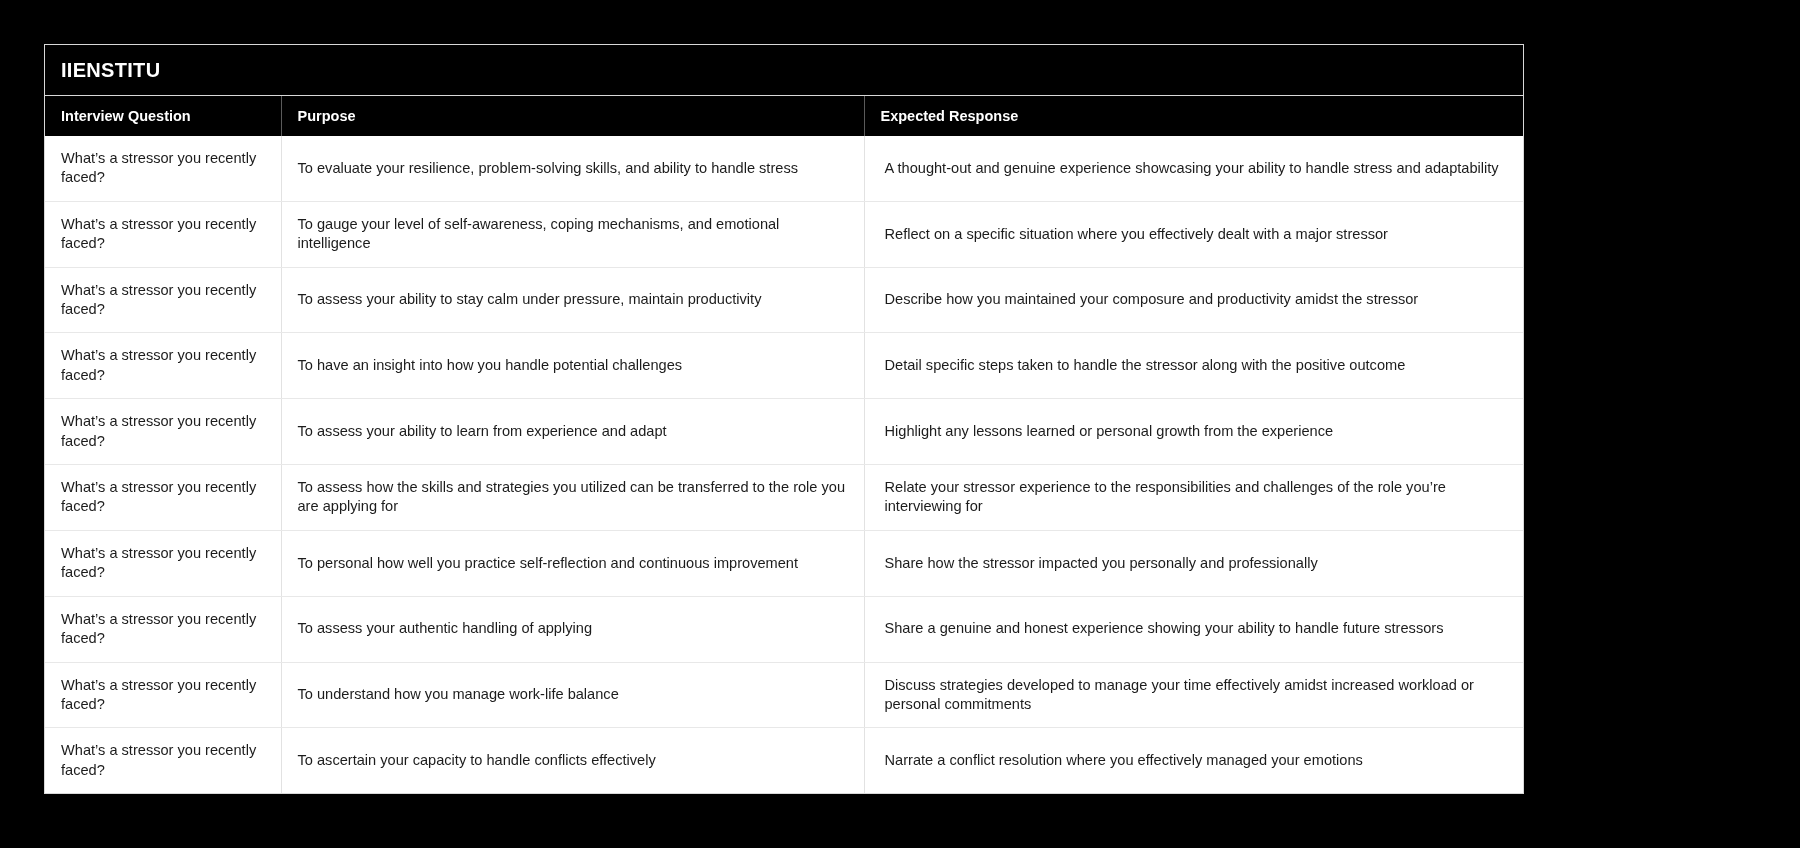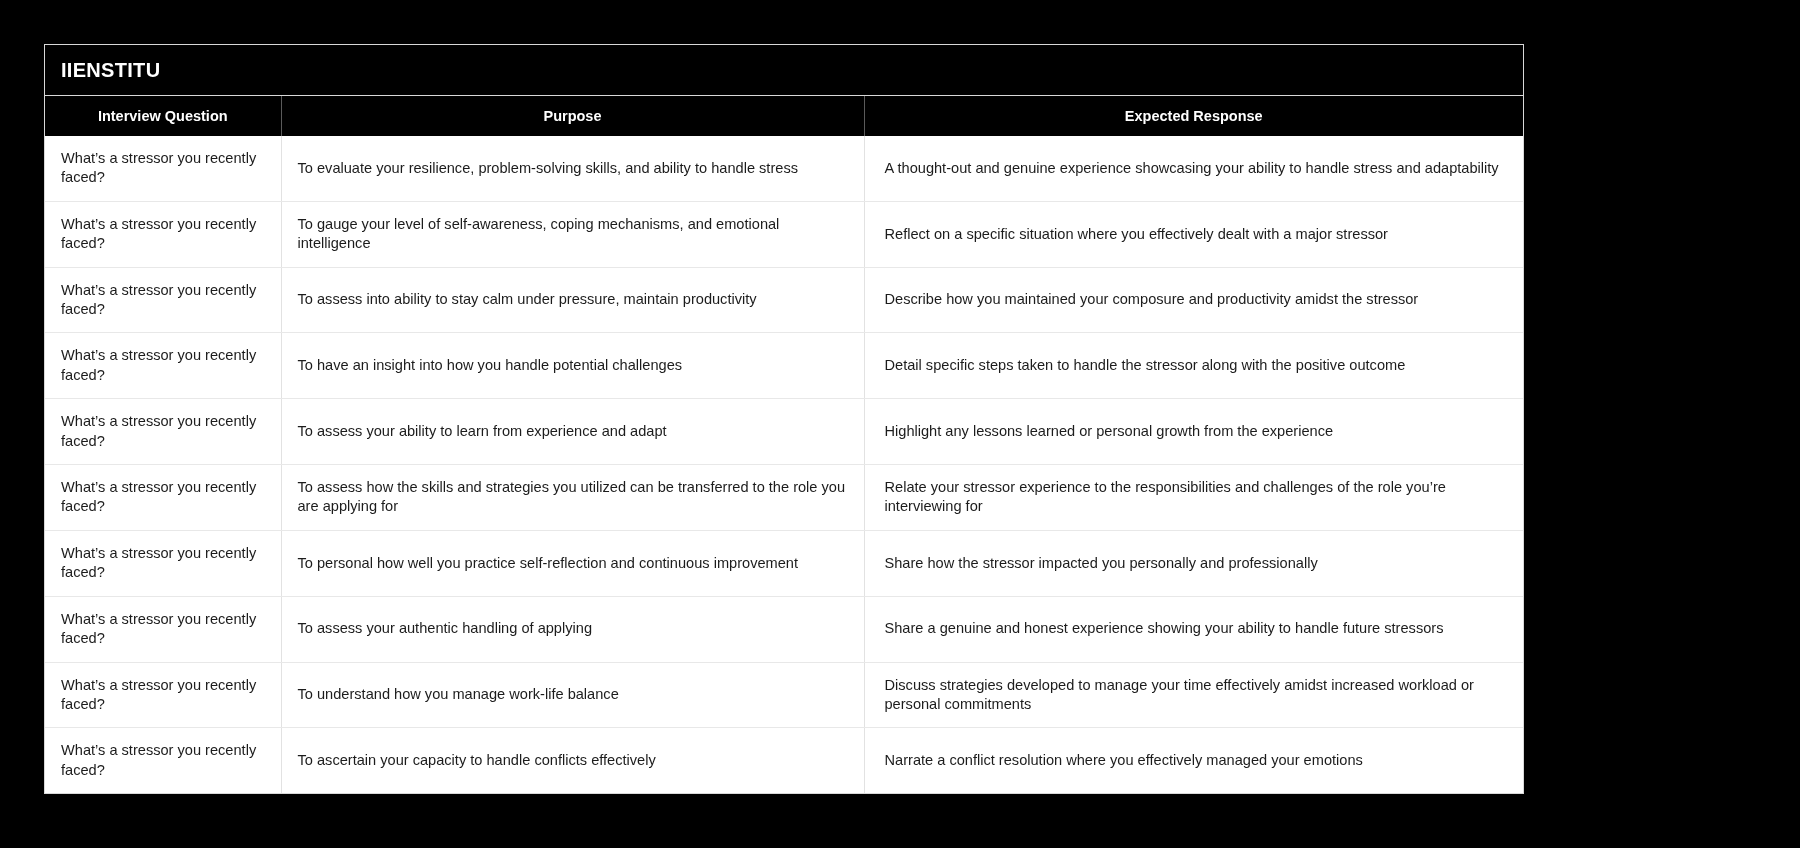--- a/index.html
+++ b/index.html
@@ -50,21 +50,21 @@
     width: 100%;
     border-collapse: collapse;
     table-layout: fixed;
     background: #ffffff;
   }
   table.data-table thead th {
     background: #000000;
     color: #ffffff;
     font-size: 14.5px;
     font-weight: bold;
-    text-align: center;
+    text-align: left;
     padding: 12px 16px;
     border-right: 1px solid #5a5a5a;
     box-sizing: border-box;
     vertical-align: middle;
     height: 39px;
   }
   table.data-table thead th:last-child {
     border-right: none;
   }
   table.data-table tbody td {
@@ -119,21 +119,21 @@
           <td>To evaluate your resilience, problem-solving skills, and ability to handle stress</td>
           <td>A thought-out and genuine experience showcasing your ability to handle stress and adaptability</td>
         </tr>
         <tr>
           <td class="cell-q">What’s a stressor you recently faced?</td>
           <td>To gauge your level of self-awareness, coping mechanisms, and emotional intelligence</td>
           <td>Reflect on a specific situation where you effectively dealt with a major stressor</td>
         </tr>
         <tr>
           <td class="cell-q">What’s a stressor you recently faced?</td>
-          <td>To assess into ability to stay calm under pressure, maintain productivity</td>
+          <td>To assess your ability to stay calm under pressure, maintain productivity</td>
           <td>Describe how you maintained your composure and productivity amidst the stressor</td>
         </tr>
         <tr>
           <td class="cell-q">What’s a stressor you recently faced?</td>
           <td>To have an insight into how you handle potential challenges</td>
           <td>Detail specific steps taken to handle the stressor along with the positive outcome</td>
         </tr>
         <tr>
           <td class="cell-q">What’s a stressor you recently faced?</td>
           <td>To assess your ability to learn from experience and adapt</td>

